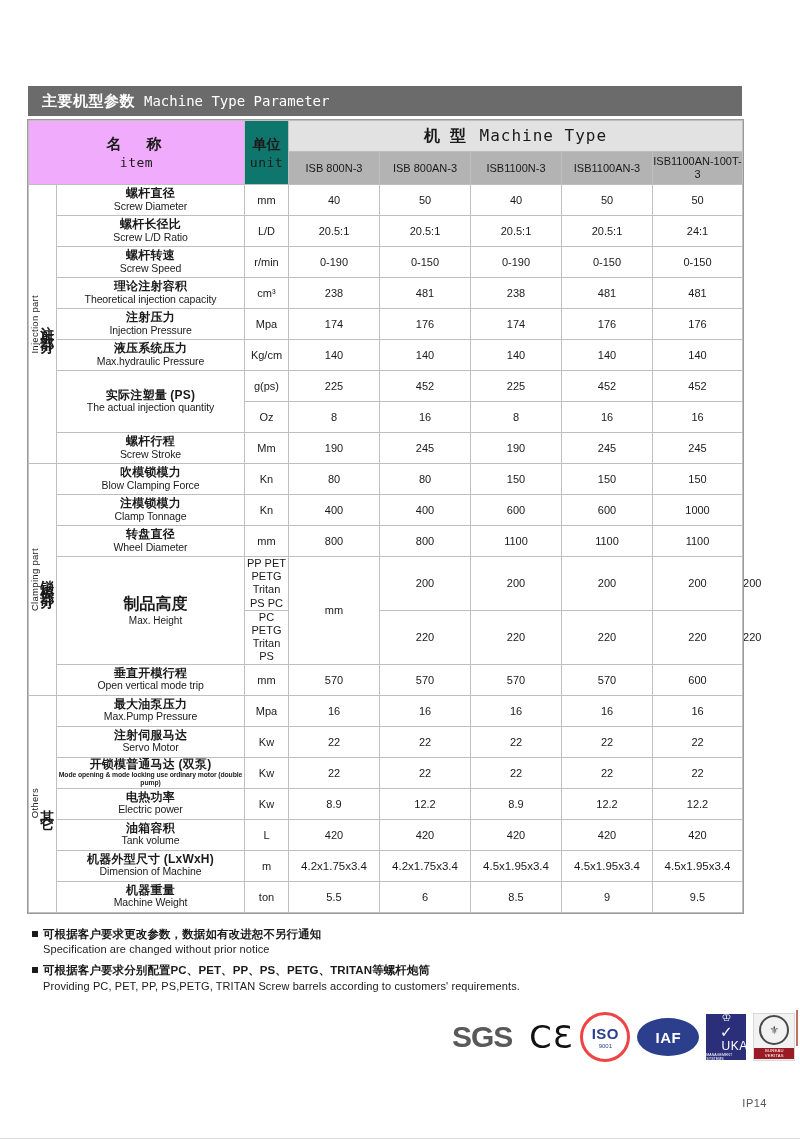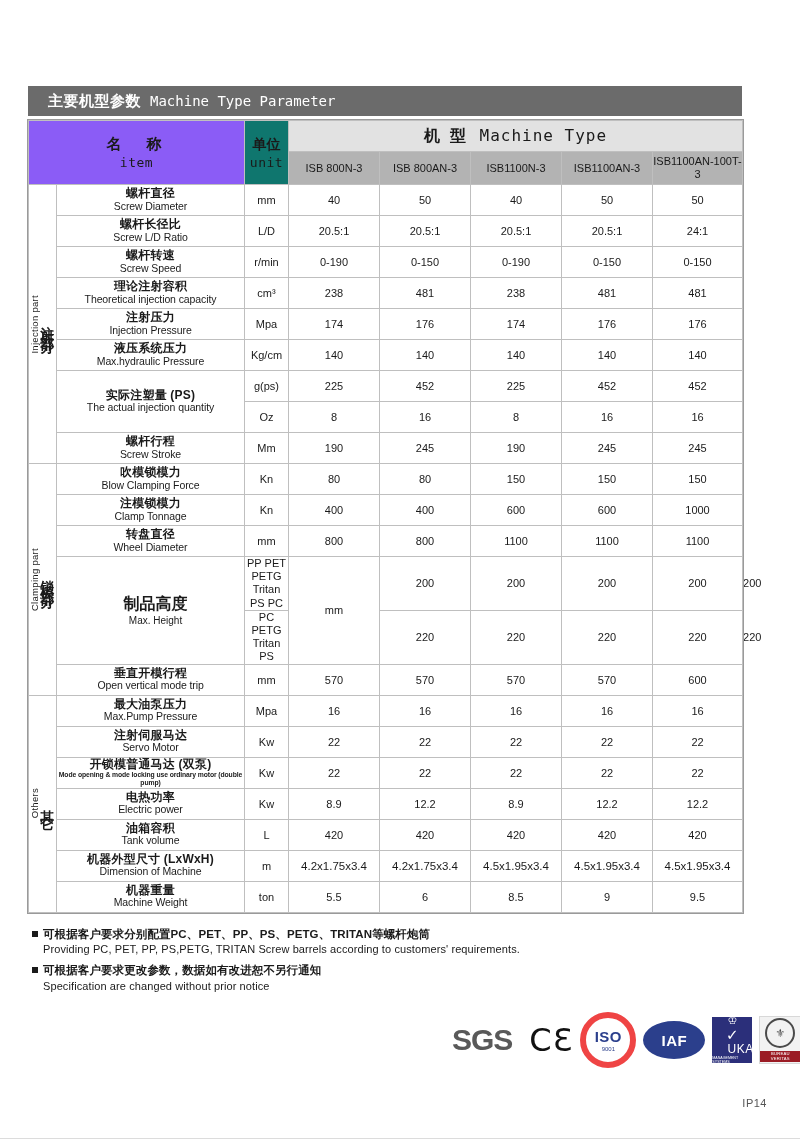--- a/index.html
+++ b/index.html
@@ -31,21 +31,21 @@
     width: 714px;
   }
 
   
   .title-bar {
     background: #6b6b6b;
     color: #ffffff;
     height: 30px;
     display: flex;
     align-items: center;
-    padding-left: 20px;
+    padding-left: 14px;
     box-sizing: border-box;
   }
   .title-cn {
     font-size: 15px;
     font-weight: bold;
     letter-spacing: 0.5px;
   }
   .title-en {
     font-family: "DejaVu Sans Mono", monospace;
     font-size: 14px;
@@ -67,21 +67,21 @@
     vertical-align: middle;
     font-weight: normal;
     font-size: 11px;
   }
   
   table.spec {
     outline: 1px solid #9a9a9a;
   }
 
   .hdr-item {
-    background: #8b5cf6;
+    background: #f0abfc;
     width: 216px;
     margin-left: 44px;
   }
   .hdr-unit {
     background: #0f766e;
     width: 44px;
   }
   .hdr-mt {
     background: #e2e2e2;
     height: 30px;
@@ -252,21 +252,21 @@
     font-family: "DejaVu Sans", sans-serif;
     font-size: 32px;
     color: #111;
     letter-spacing: 1px;
     margin-left: 10px;
     font-weight: normal;
   }
   .iso {
     width: 44px; height: 44px;
     border-radius: 50%;
-    border: 6px solid #ef4444;
+    border: 3px solid #ef4444;
     color: #2b3f8c;
     display: flex; flex-direction: column;
     align-items: center; justify-content: center;
     line-height: 1;
   }
   .iso .big { font-size: 15px; font-weight: bold; letter-spacing: 0.5px;}
   .iso .small { font-size: 6px; margin-top: 2px; }
   .iaf {
     width: 58px; height: 34px;
     border-radius: 50%;
@@ -664,29 +664,29 @@
           <td class="val">9.5</td>
         </tr>
 
       </tbody>
     </table>
 
     <div class="notes">
       <div class="note">
         <span class="bullet"></span>
         <span class="note-txt">
-          <span class="note-cn">可根据客户要求分别配置PC、PET、PP、PS、PETG、TRITAN等螺杆炮筒</span>
-          <span class="note-en">Providing PC, PET, PP, PS,PETG,  TRITAN Screw barrels according to customers' requirements.</span>
+          <span class="note-cn">可根据客户要求更改参数，数据如有改进恕不另行通知</span>
+          <span class="note-en">Specification are changed without prior notice</span>
         </span>
       </div>
       <div class="note">
         <span class="bullet"></span>
         <span class="note-txt">
-          <span class="note-cn">可根据客户要求更改参数，数据如有改进恕不另行通知</span>
-          <span class="note-en">Specification are changed without prior notice</span>
+          <span class="note-cn">可根据客户要求分别配置PC、PET、PP、PS、PETG、TRITAN等螺杆炮筒</span>
+          <span class="note-en">Providing PC, PET, PP, PS,PETG,  TRITAN Screw barrels according to customers' requirements.</span>
         </span>
       </div>
     </div>
 
   </div>
 
   <div class="certs">
     <div class="cert">
       <span class="sgs">SGS</span>
       <span class="sgs-bar"></span>

